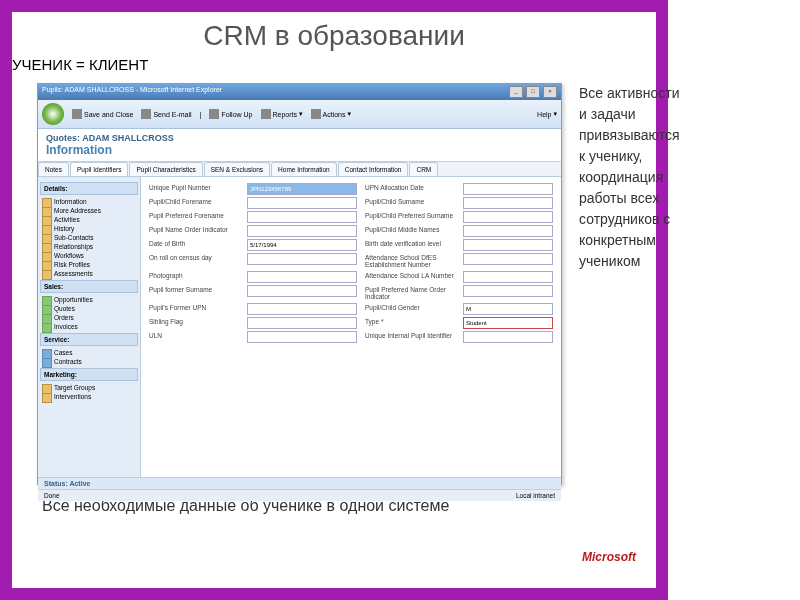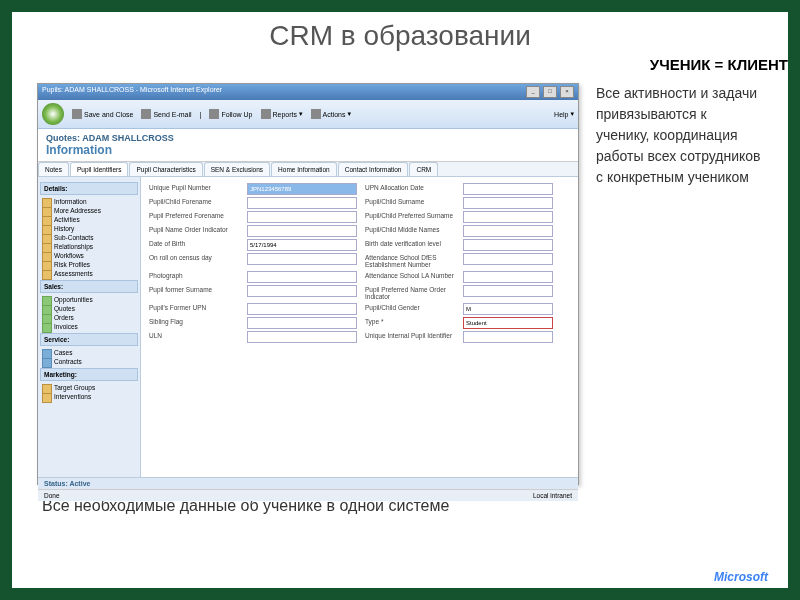--- a/index.html
+++ b/index.html
@@ -1,23 +1,23 @@
 <!DOCTYPE html>
 <html><head>
 <meta charset="utf-8">
 <style>
 body{margin:0;font-family:Tahoma,Arial,sans-serif;background:#fff;overflow:hidden}
-.slide{width:800px;height:600px;position:relative;border:12px solid #14532d;box-sizing:border-box}
+.slide{width:668px;height:600px;position:relative;border:12px solid #a21caf;box-sizing:border-box}
 .title{text-align:center;font-size:28px;color:#555;margin:8px 0 4px;font-weight:normal}
-.subtitle{text-align:right;font-size:15px;font-weight:bold;margin:4px 0 10px}
+.subtitle{text-align:left;font-size:15px;font-weight:normal;margin:4px 0 10px}
 .content{display:flex;padding:0 25px}
 .screenshot{width:540px;height:400px;border:1px solid #999;background:#eaf1f9;font-size:7px;position:relative;box-shadow:2px 2px 4px rgba(0,0,0,0.2)}
 .sidetext{flex:1;padding-left:17px;font-size:14px;line-height:1.5;color:#333}
 .bottomtext{padding:12px 30px 0;font-size:16px;color:#333}
-.ms-logo{position:absolute;bottom:4px;right:20px;font-family:Arial;font-size:12px;font-style:italic;font-weight:bold;color:#3b82f6}
+.ms-logo{position:absolute;bottom:24px;right:20px;font-family:Arial;font-size:12px;font-style:italic;font-weight:bold;color:#b91c1c}
 
 .titlebar{background:linear-gradient(#6ea6de,#4a7ab5);color:#fff;padding:2px 4px;display:flex;justify-content:space-between}
 .winbtns span{display:inline-block;width:12px;height:10px;background:#ddd;border:1px solid #888;margin-left:1px;font-size:6px;text-align:center;line-height:9px;color:#333}
 .ribbon{background:linear-gradient(#eaf2fb,#d0e1f5);border-bottom:1px solid #a8c3e0;padding:3px 4px;display:flex;align-items:center;gap:8px}
 .ribbon .orb{width:22px;height:22px;border-radius:50%;background:radial-gradient(#fff,#7ab84a,#3a7a2a)}
 .rbtn{display:flex;align-items:center;gap:2px}
 .rbtn .ic{width:10px;height:10px;background:#888}
 .crmhead{background:#fff;padding:4px 8px;border-bottom:1px solid #ccc}
 .crmhead .h1{font-size:9px;font-weight:bold;color:#36648b}
 .crmhead .h2{font-size:12px;font-weight:bold;color:#4682b4}

